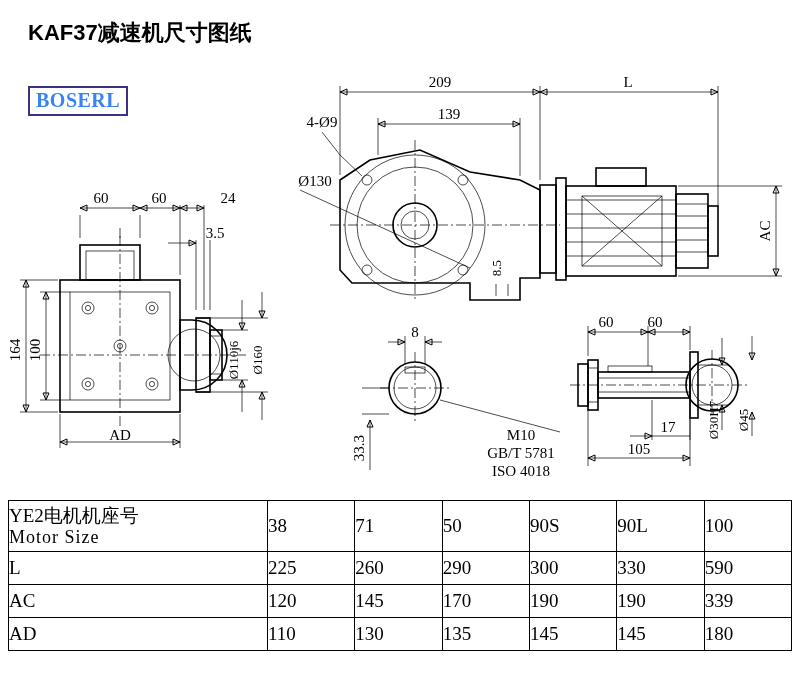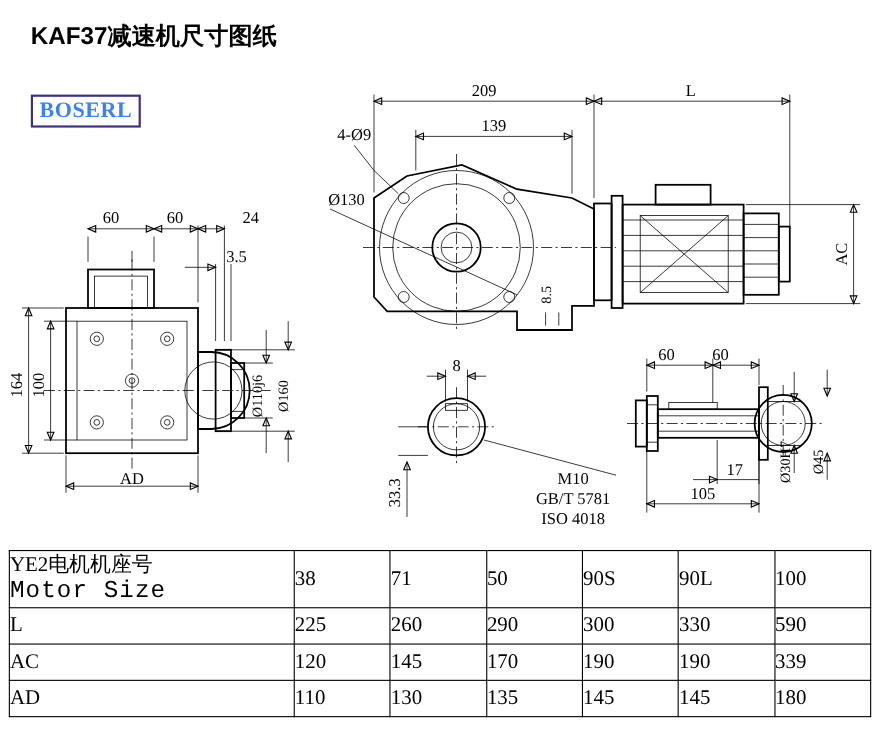--- a/index.html
+++ b/index.html
@@ -91,22 +91,22 @@
     padding: 2px 0;
     height: 46px;
   }
   .cn-line {
     display: block;
     font-family: "Liberation Serif", serif;
     font-size: 19px;
   }
   .en-line {
     display: block;
-    font-family: Liberation Mono, monospace;
-    font-size: 22px;
+    font-family: Liberation Serif, serif;
+    font-size: 18px;
     letter-spacing: 1px;
   }
   .mono {
     font-family: "Liberation Mono", monospace;
     font-size: 18px;
   }
 </style>
 </head>
 <body>
 

